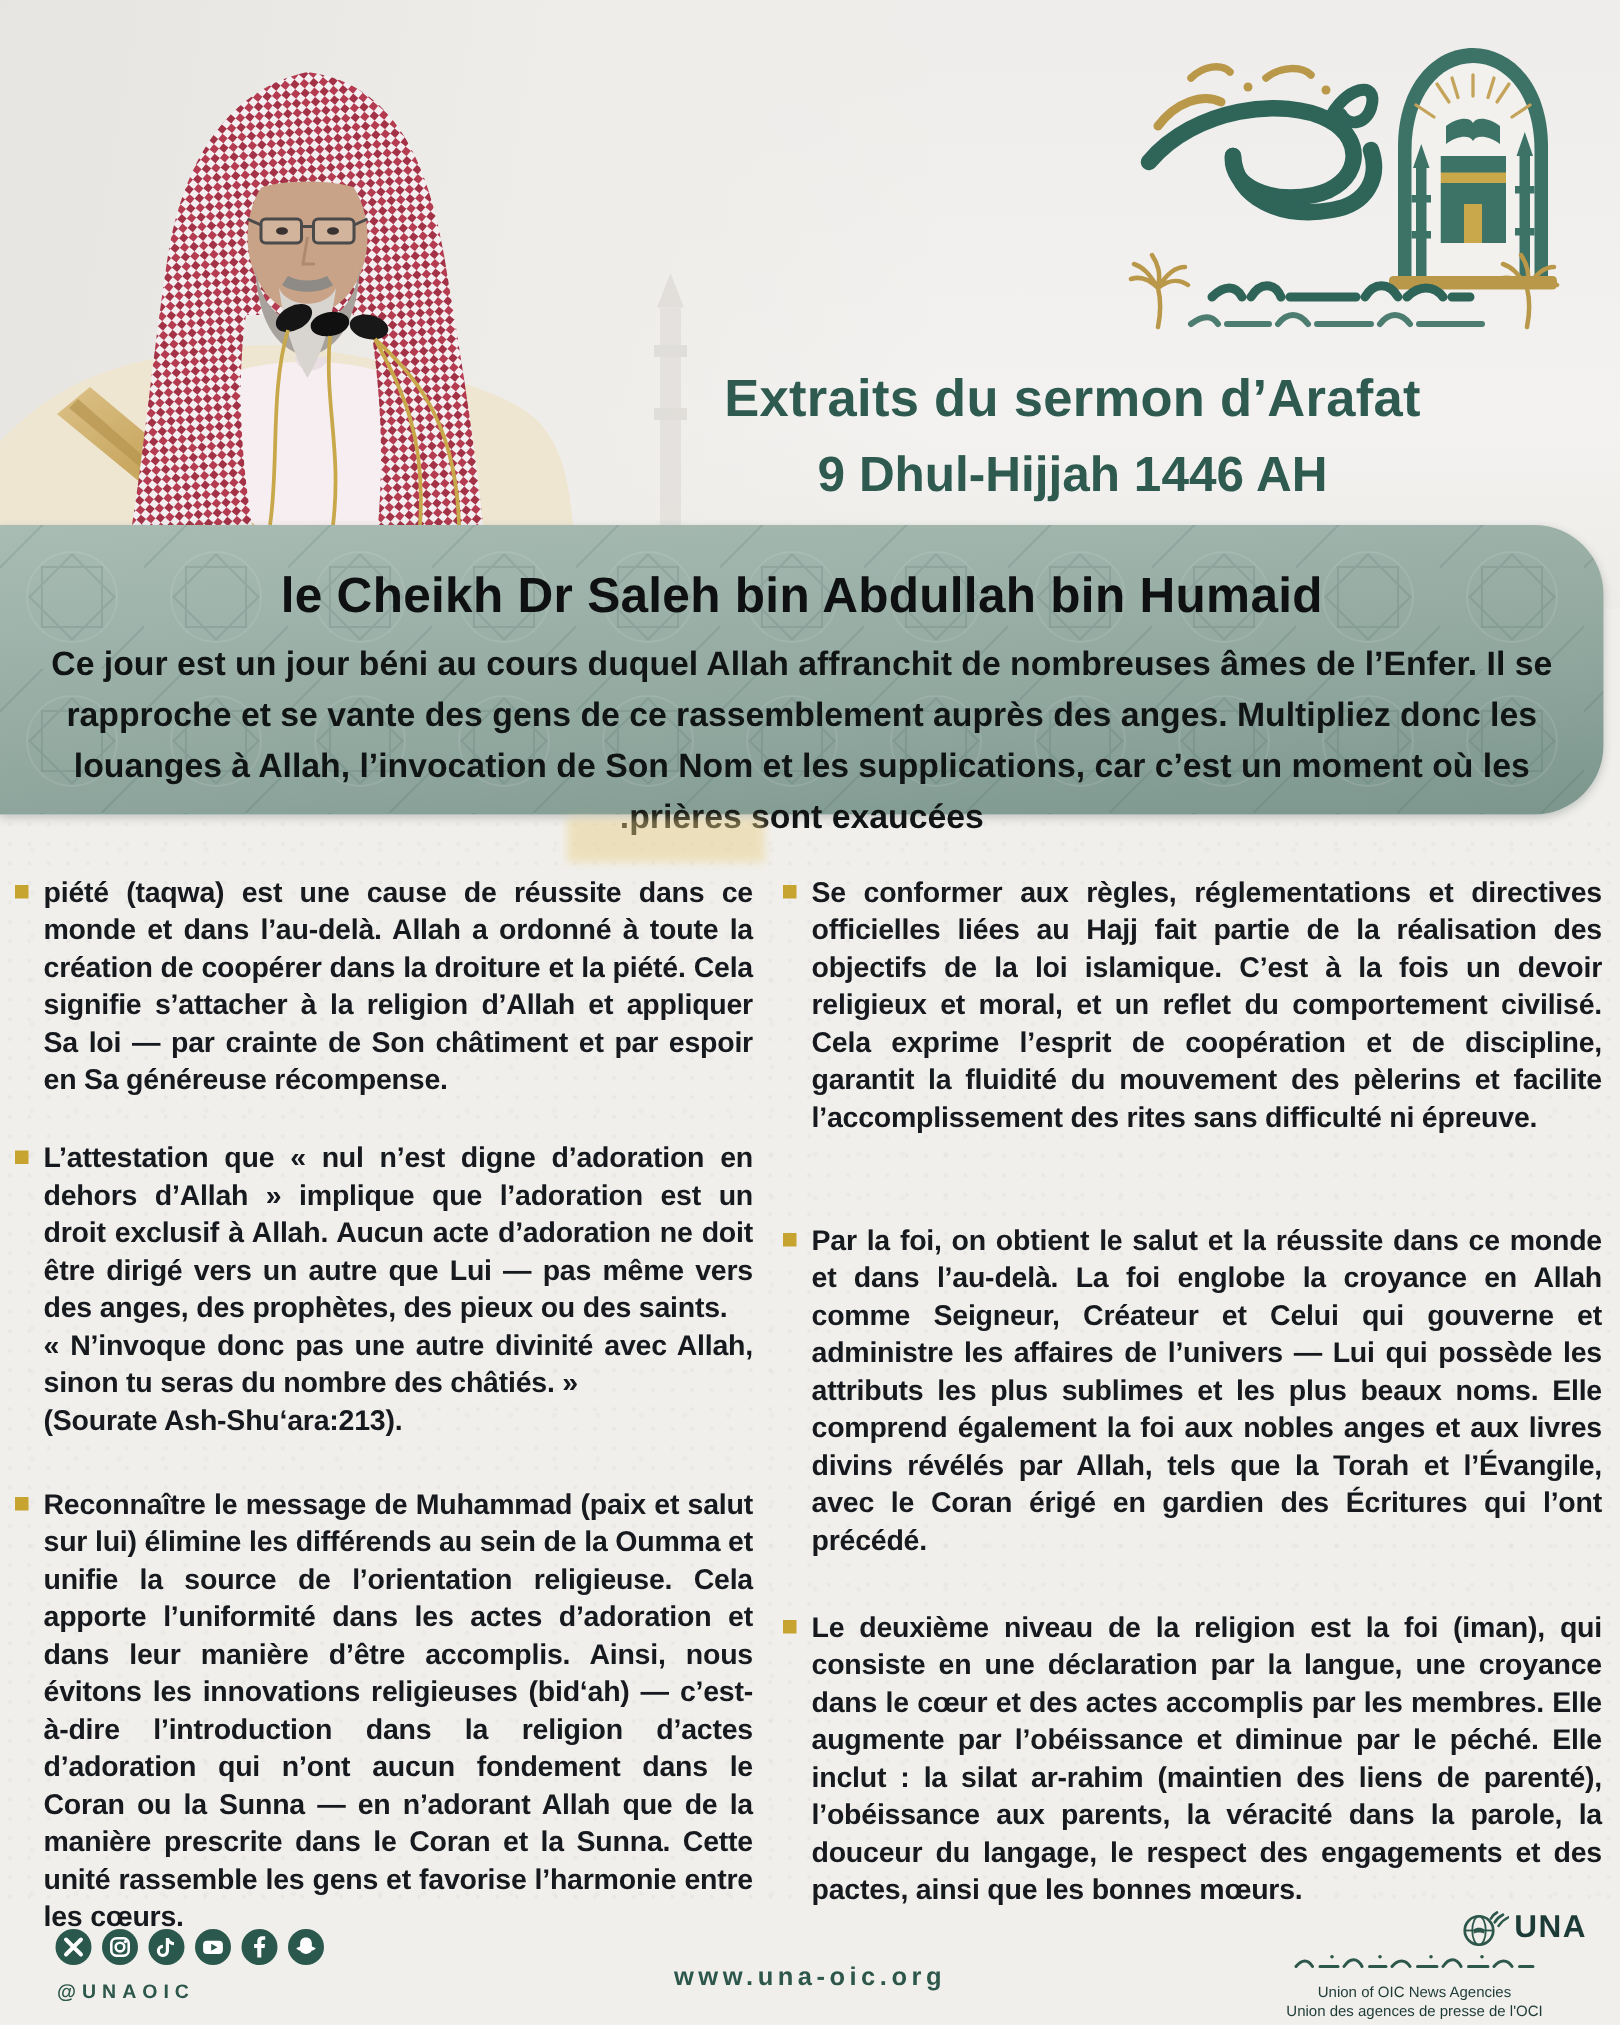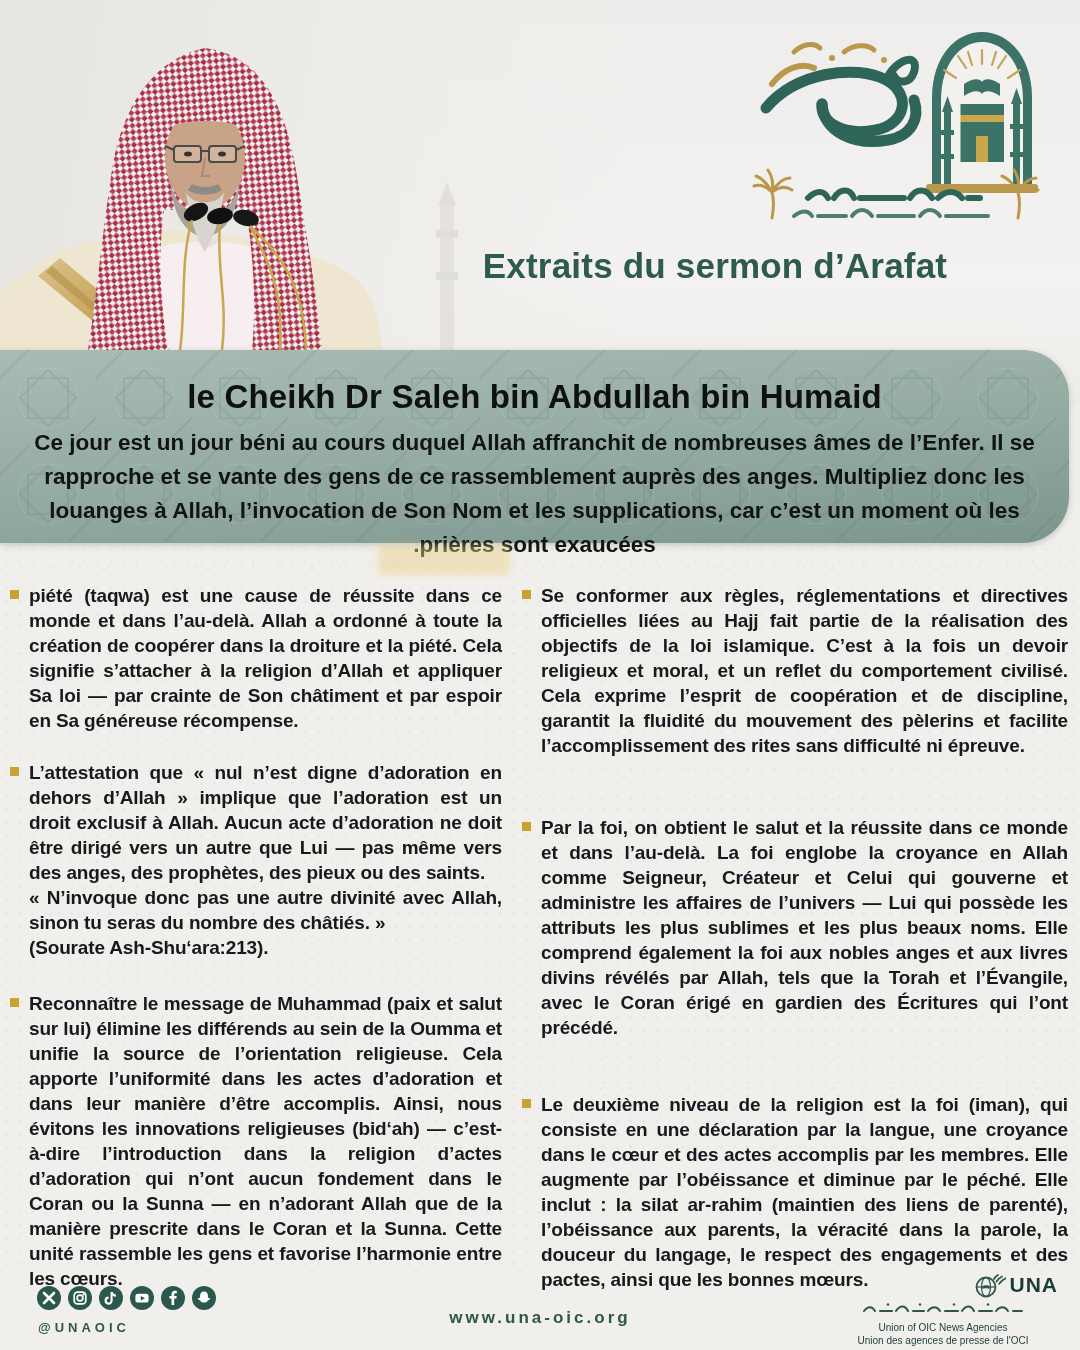--- a/index.html
+++ b/index.html
@@ -39,21 +39,21 @@
   .col{position:relative;}
   .col-left{width:492px;margin-right:20px;}
   .col-right{width:546px;}
   .item{position:relative;padding-left:19px;}
   .item .sq{position:absolute;left:0;top:7px;width:9px;height:9px;background:#c7a42f;}
   .item p{margin:0;font-size:19px;font-weight:bold;line-height:25px;color:#16191d;
           text-align:justify;letter-spacing:-.15px;white-space:pre-line;}
   .col-left .item-2{margin-top:27px;}
   .col-left .item-3{margin-top:31px;}
   .col-right .item-2{margin-top:57px;}
-  .col-right .item-3{margin-top:52px;}
+  .col-right .item-3{margin-top:33px;}
 
   
   .footer{position:absolute;left:0;top:1270px;width:1080px;height:80px;}
   .social-row{position:absolute;left:36px;top:15px;display:flex;gap:5px;}
   .handle{position:absolute;left:38px;top:50px;font-size:13px;font-weight:bold;
           letter-spacing:4px;color:#2d574b;}
   .site{position:absolute;left:0;width:1080px;top:38px;text-align:center;
         font-size:17px;font-weight:bold;letter-spacing:3px;color:#2d574b;}
   .una{position:absolute;right:22px;top:0;width:230px;text-align:center;}
   .una-top{display:flex;align-items:center;justify-content:flex-end;gap:4px;}
@@ -186,20 +186,21 @@
 
         <g stroke="#b9984a" stroke-width="3" fill="none" stroke-linecap="round">
           <path d="M36 206 C38 196 38 188 36 180 M36 180 C30 174 24 172 18 174 M36 180 C30 170 26 166 20 164 M36 180 C38 170 36 164 32 158 M36 180 C42 170 48 166 54 166 M36 180 C44 174 50 174 56 178"></path>
           <path d="M282 206 C284 196 284 188 282 180 M282 180 C276 174 270 172 264 174 M282 180 C276 170 272 166 266 164 M282 180 C284 170 282 164 278 158 M282 180 C288 170 294 166 300 166 M282 180 C290 174 296 174 302 178"></path>
         </g>
       </svg>
     </div>
 
     <div class="title-block">
       <div class="title-line1">Extraits du sermon d’Arafat</div>
+      <div class="title-line2">9 Dhul-Hijjah 1446 AH</div>
     </div>
   </div>
 
   <div class="banner">
     <svg class="banner-pattern" width="1069" height="193">
       <defs>
         <pattern id="geo" width="96" height="96" patternUnits="userSpaceOnUse">
           <g fill="none" stroke="#3c5a52" stroke-width="1.4" opacity=".16">
             <rect x="28" y="28" width="40" height="40"></rect>
             <rect x="28" y="28" width="40" height="40" transform="rotate(45 48 48)"></rect>

